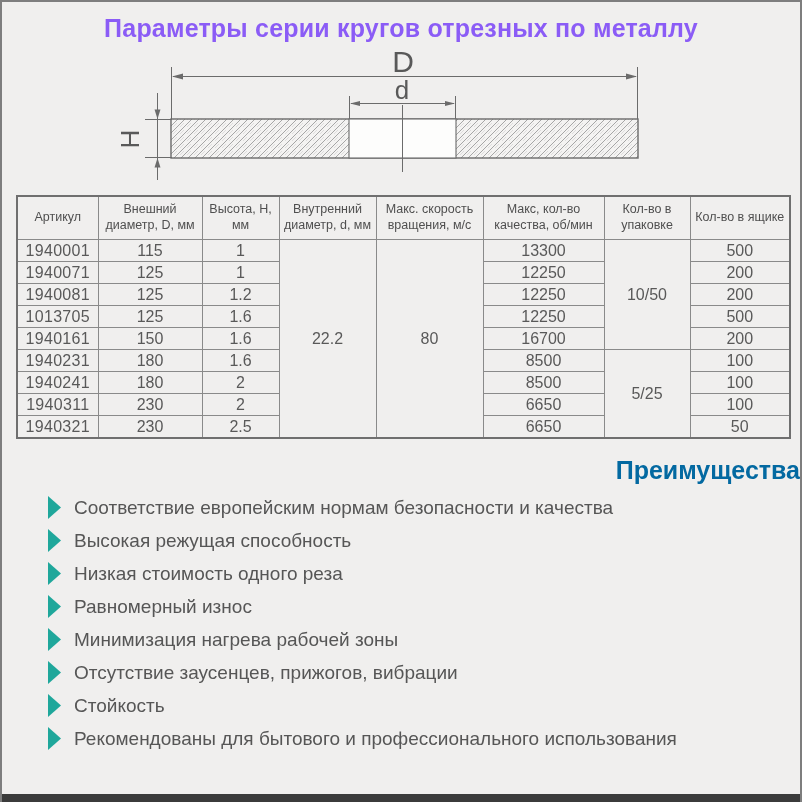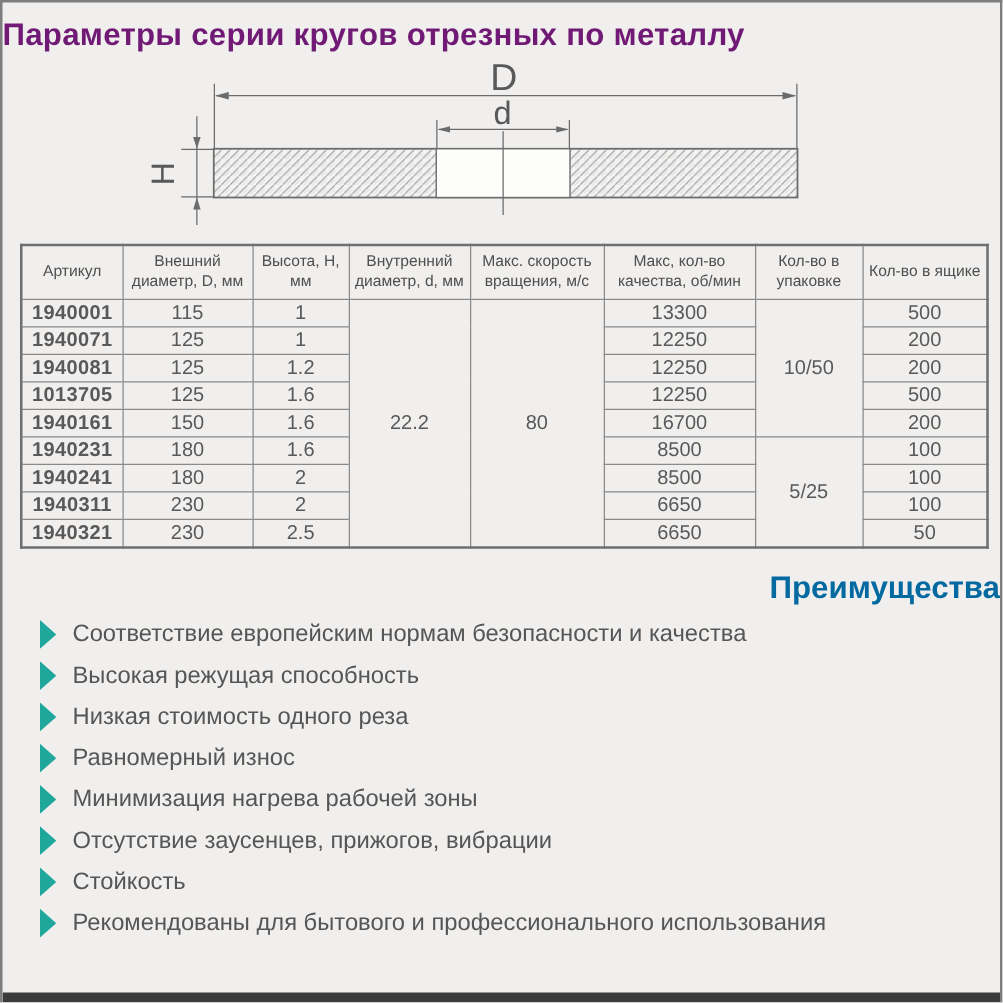--- a/index.html
+++ b/index.html
@@ -6,47 +6,47 @@
   .page {
     width:802px; height:802px; box-sizing:border-box;
     background:#f0efee;
     border:2px solid #7e7e7e; border-bottom:none;
     position:relative; overflow:hidden;
     font-family:"Liberation Sans", sans-serif;
   }
   .bottom-bar { position:absolute; left:0; right:0; bottom:0; height:8px; background:#3b3b3b; }
 
   .title {
-    margin:12px 0 0; 
-    color:#701a75; font-size:25px; font-weight:600; letter-spacing:.2px;
+    margin:12px 0 0; text-align:center;
+    color:#8b5cf6; font-size:25px; font-weight:600; letter-spacing:.2px;
   }
 
   .diagram { display:block; margin:0 auto; }
 
   table.specs {
     border-collapse:collapse; table-layout:fixed;
     margin:2px 0 0 14px; width:773px;
     border:2px solid #6f6f6f;
   }
   table.specs th, table.specs td {
     border:1px solid #8a8a8a; text-align:center; vertical-align:middle; padding:0 2px;
     overflow:hidden;
   }
   table.specs th {
     height:42px; font-size:12.5px; font-weight:400; color:#4f4f4f; line-height:1.25;
   }
   table.specs td { height:21px; font-size:16px; color:#595959; line-height:1; }
-  td.article { font-weight:700; color:#3e3e3e; font-size:14.5px; letter-spacing:.3px; }
+  td.article { font-weight:400; color:#3e3e3e; font-size:14.5px; letter-spacing:.3px; }
   td.merged { font-size:17px; }
 
   .adv-title {
     text-align:right; color:#0369a1; font-size:25px; font-weight:600;
     margin:17px 0 6px;
   }
-  ul.adv-list { list-style:none; margin:0; padding:0 0 0 30px; }
+  ul.adv-list { list-style:none; margin:0; padding:0 0 0 46px; }
   ul.adv-list li {
     display:flex; align-items:center; gap:13px;
     height:33px; font-size:19px; color:#565656;
   }
   .bullet { flex:0 0 auto; display:block; }
 
   .dim-text { fill:#595959; font-family:"Liberation Sans", sans-serif; }
   .dim-line { stroke:#6b6b6b; stroke-width:1; }
   .dim-arrow { fill:#6b6b6b; }
 </style>

